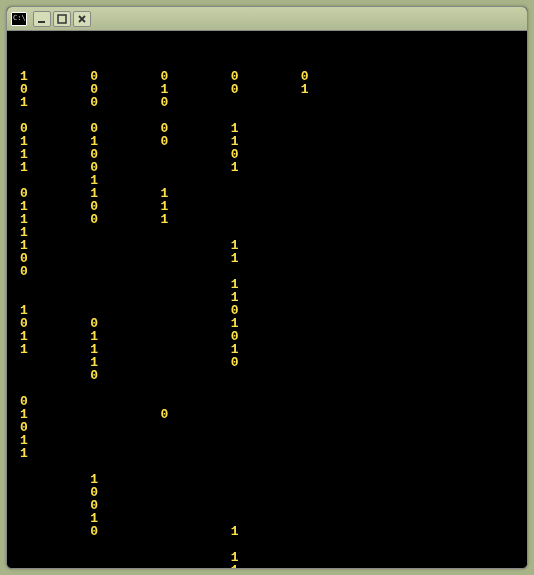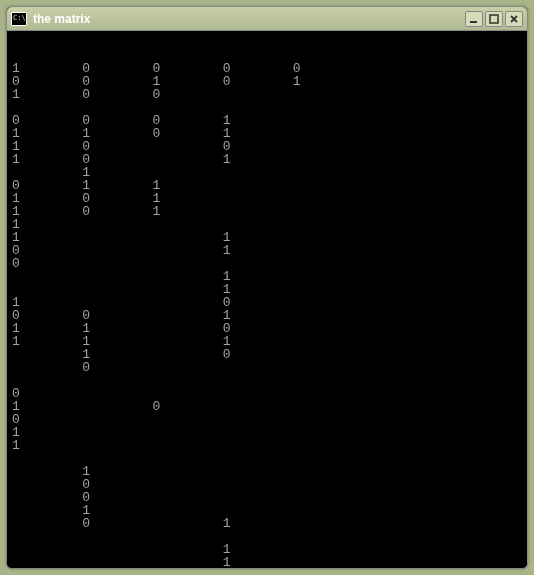--- a/index.html
+++ b/index.html
@@ -65,40 +65,39 @@
       justify-content: center;
       font-size: 10px;
       font-weight: bold;
       cursor: pointer;
       color: #333;
     }
     .win-btn svg { width: 10px; height: 10px; }
     .terminal {
       flex: 1;
       background: #000;
-      color: #a3a3a3;
+      color: #fde047;
       font-family: "Consolas", "Courier New", monospace;
       font-size: 13px;
-      font-weight: normal;
+      font-weight: bold;
       line-height: 13px;
-      padding: 5px;
+      padding: 13px;
       white-space: pre;
       overflow: hidden;
     }
     .terminal-row { height: 13px; }
   </style>
 </head>
 <body>
 
 <div class="window">
   <div class="titlebar">
     <div class="titlebar-icon">
       <span class="titlebar-icon-text">C:\</span>
     </div>
-    <div class="title-text">the matrix</div>
     <div class="win-buttons">
       <div class="win-btn">
         <svg viewBox="0 0 10 10">
             <rect x="1" y="7" width="7" height="2" fill="#333"></rect>
           </svg>
       </div>
       <div class="win-btn">
         <svg viewBox="0 0 10 10">
             <rect x="1" y="1" width="8" height="8" fill="none" stroke="#333" stroke-width="1.5"></rect>
           </svg>

